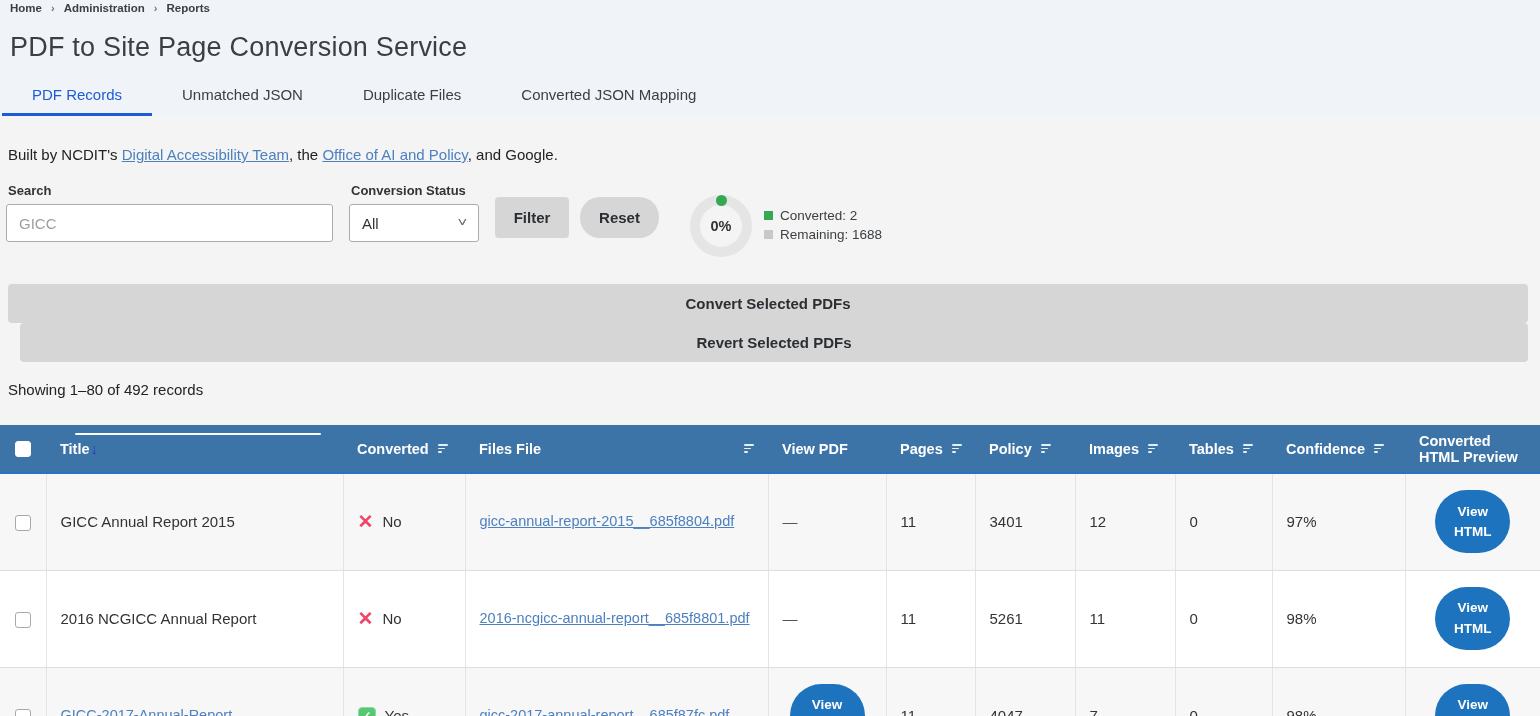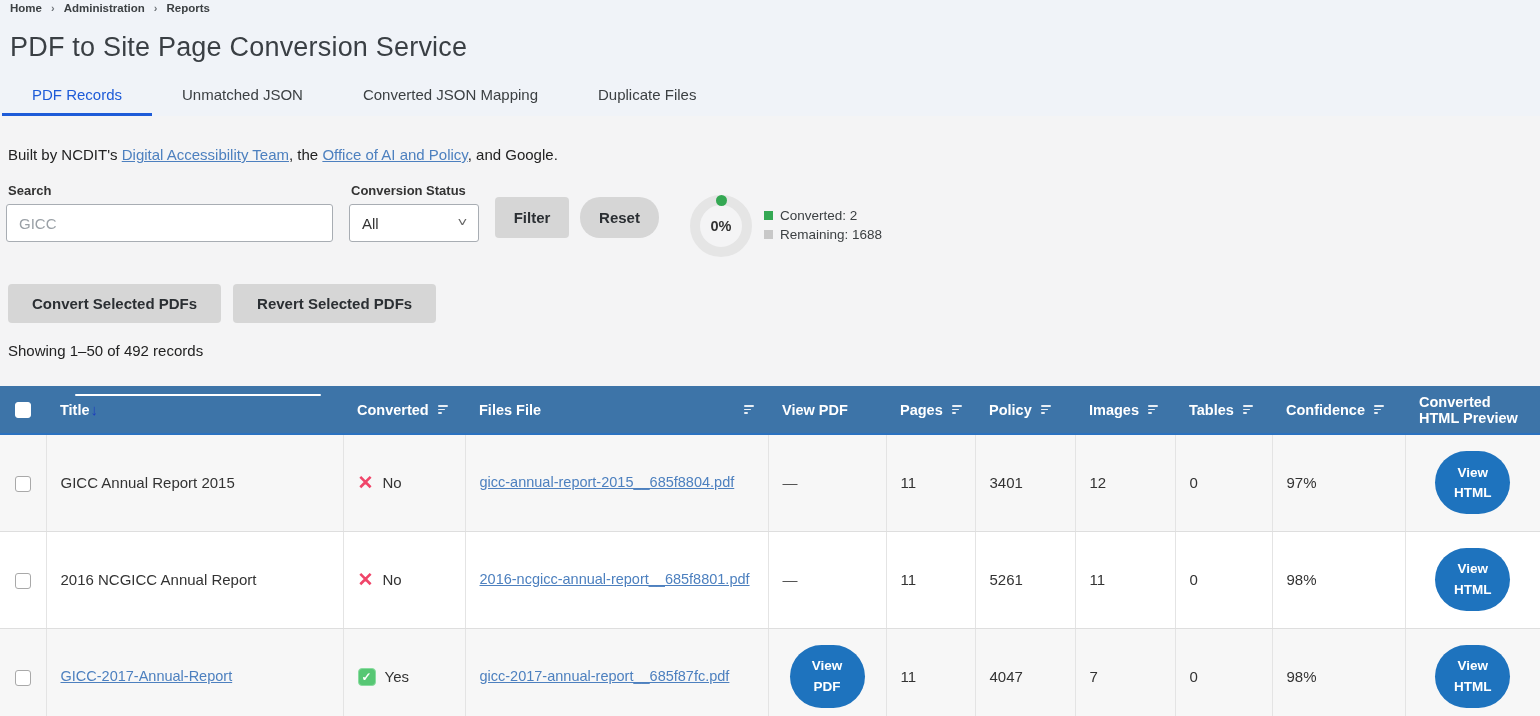--- a/index.html
+++ b/index.html
@@ -34,21 +34,21 @@
   .gap16 { width:16px; }
 
   .donut-wrap { display:flex; align-items:flex-start; margin:12px 0 0 31px; }
   .donut { position:relative; width:62px; height:62px; border:10px solid #e5e5e5; border-radius:50%; display:flex; align-items:center; justify-content:center; }
   .donut .pct { font-size:14.5px; font-weight:bold; color:#333; }
   .donut .dot { position:absolute; top:-10px; left:calc(50% - 5.5px); width:11px; height:11px; border-radius:50%; background:#34a853; }
   .legend { margin:11px 0 0 12px; }
   .legend-item { display:flex; align-items:center; font-size:13.5px; color:#3c4043; line-height:19px; }
   .swatch { width:9px; height:9px; margin-right:7px; display:inline-block; }
 
-  .actions-row { display:flex; margin:27px 12px 0 8px; }
+  .actions-row { display:flex; margin:27px 12px 0 8px;flex-direction:column; }
   .actions-row .gray-btn { height:39px; padding:0 24px; }
   .btn-revert { margin-left:12px; }
 
   .summary { margin:19px 0 0 8px; font-size:15px; color:#222; }
 
   
   table.records { width:1540px; border-collapse:collapse; table-layout:fixed; margin-top:27px; background:#fff; }
   col.c-check{width:46px;} col.c-title{width:297px;} col.c-conv{width:122px;} col.c-src{width:303px;}
   col.c-viewpdf{width:118px;} col.c-pages{width:89px;} col.c-words{width:100px;} col.c-images{width:100px;}
   col.c-tables{width:97px;} col.c-conf{width:133px;} col.c-prev{width:135px;}
@@ -84,22 +84,22 @@
     <a>Home</a>
     <span class="sep">›</span>
     <a>Administration</a>
     <span class="sep">›</span>
     <a>Reports</a>
   </div>
   <h1 class="page-title">PDF to Site Page Conversion Service</h1>
   <div class="tabs">
     <div class="tab active">PDF Records</div>
     <div class="tab">Unmatched JSON</div>
+    <div class="tab">Duplicate Files</div>
     <div class="tab">Converted JSON Mapping</div>
-    <div class="tab">Duplicate Files</div>
   </div>
 </div>
 
 <div class="content">
 
   <p class="byline"><span>Built by NCDIT's </span><a>Digital Accessibility Team</a><span>, the </span><a>Office of AI and Policy</a><span>, and Google.</span></p>
 
   <div class="filter-row">
     <div class="field-group">
       <label class="field-label">Search</label>
@@ -132,21 +132,21 @@
         </div>
       </div>
     </div>
   </div>
 
   <div class="actions-row">
     <button class="gray-btn btn-convert">Convert Selected PDFs</button>
     <button class="gray-btn btn-revert">Revert Selected PDFs</button>
   </div>
 
-  <p class="summary">Showing 1–50 of 492 records</p>
+  <p class="summary">Showing 1–80 of 492 records</p>
 
   <table class="records">
     <colgroup>
       <col class="c-check">
         <col class="c-title">
         <col class="c-conv">
         <col class="c-src">
         <col class="c-viewpdf">
       <col class="c-pages">
         <col class="c-words">

